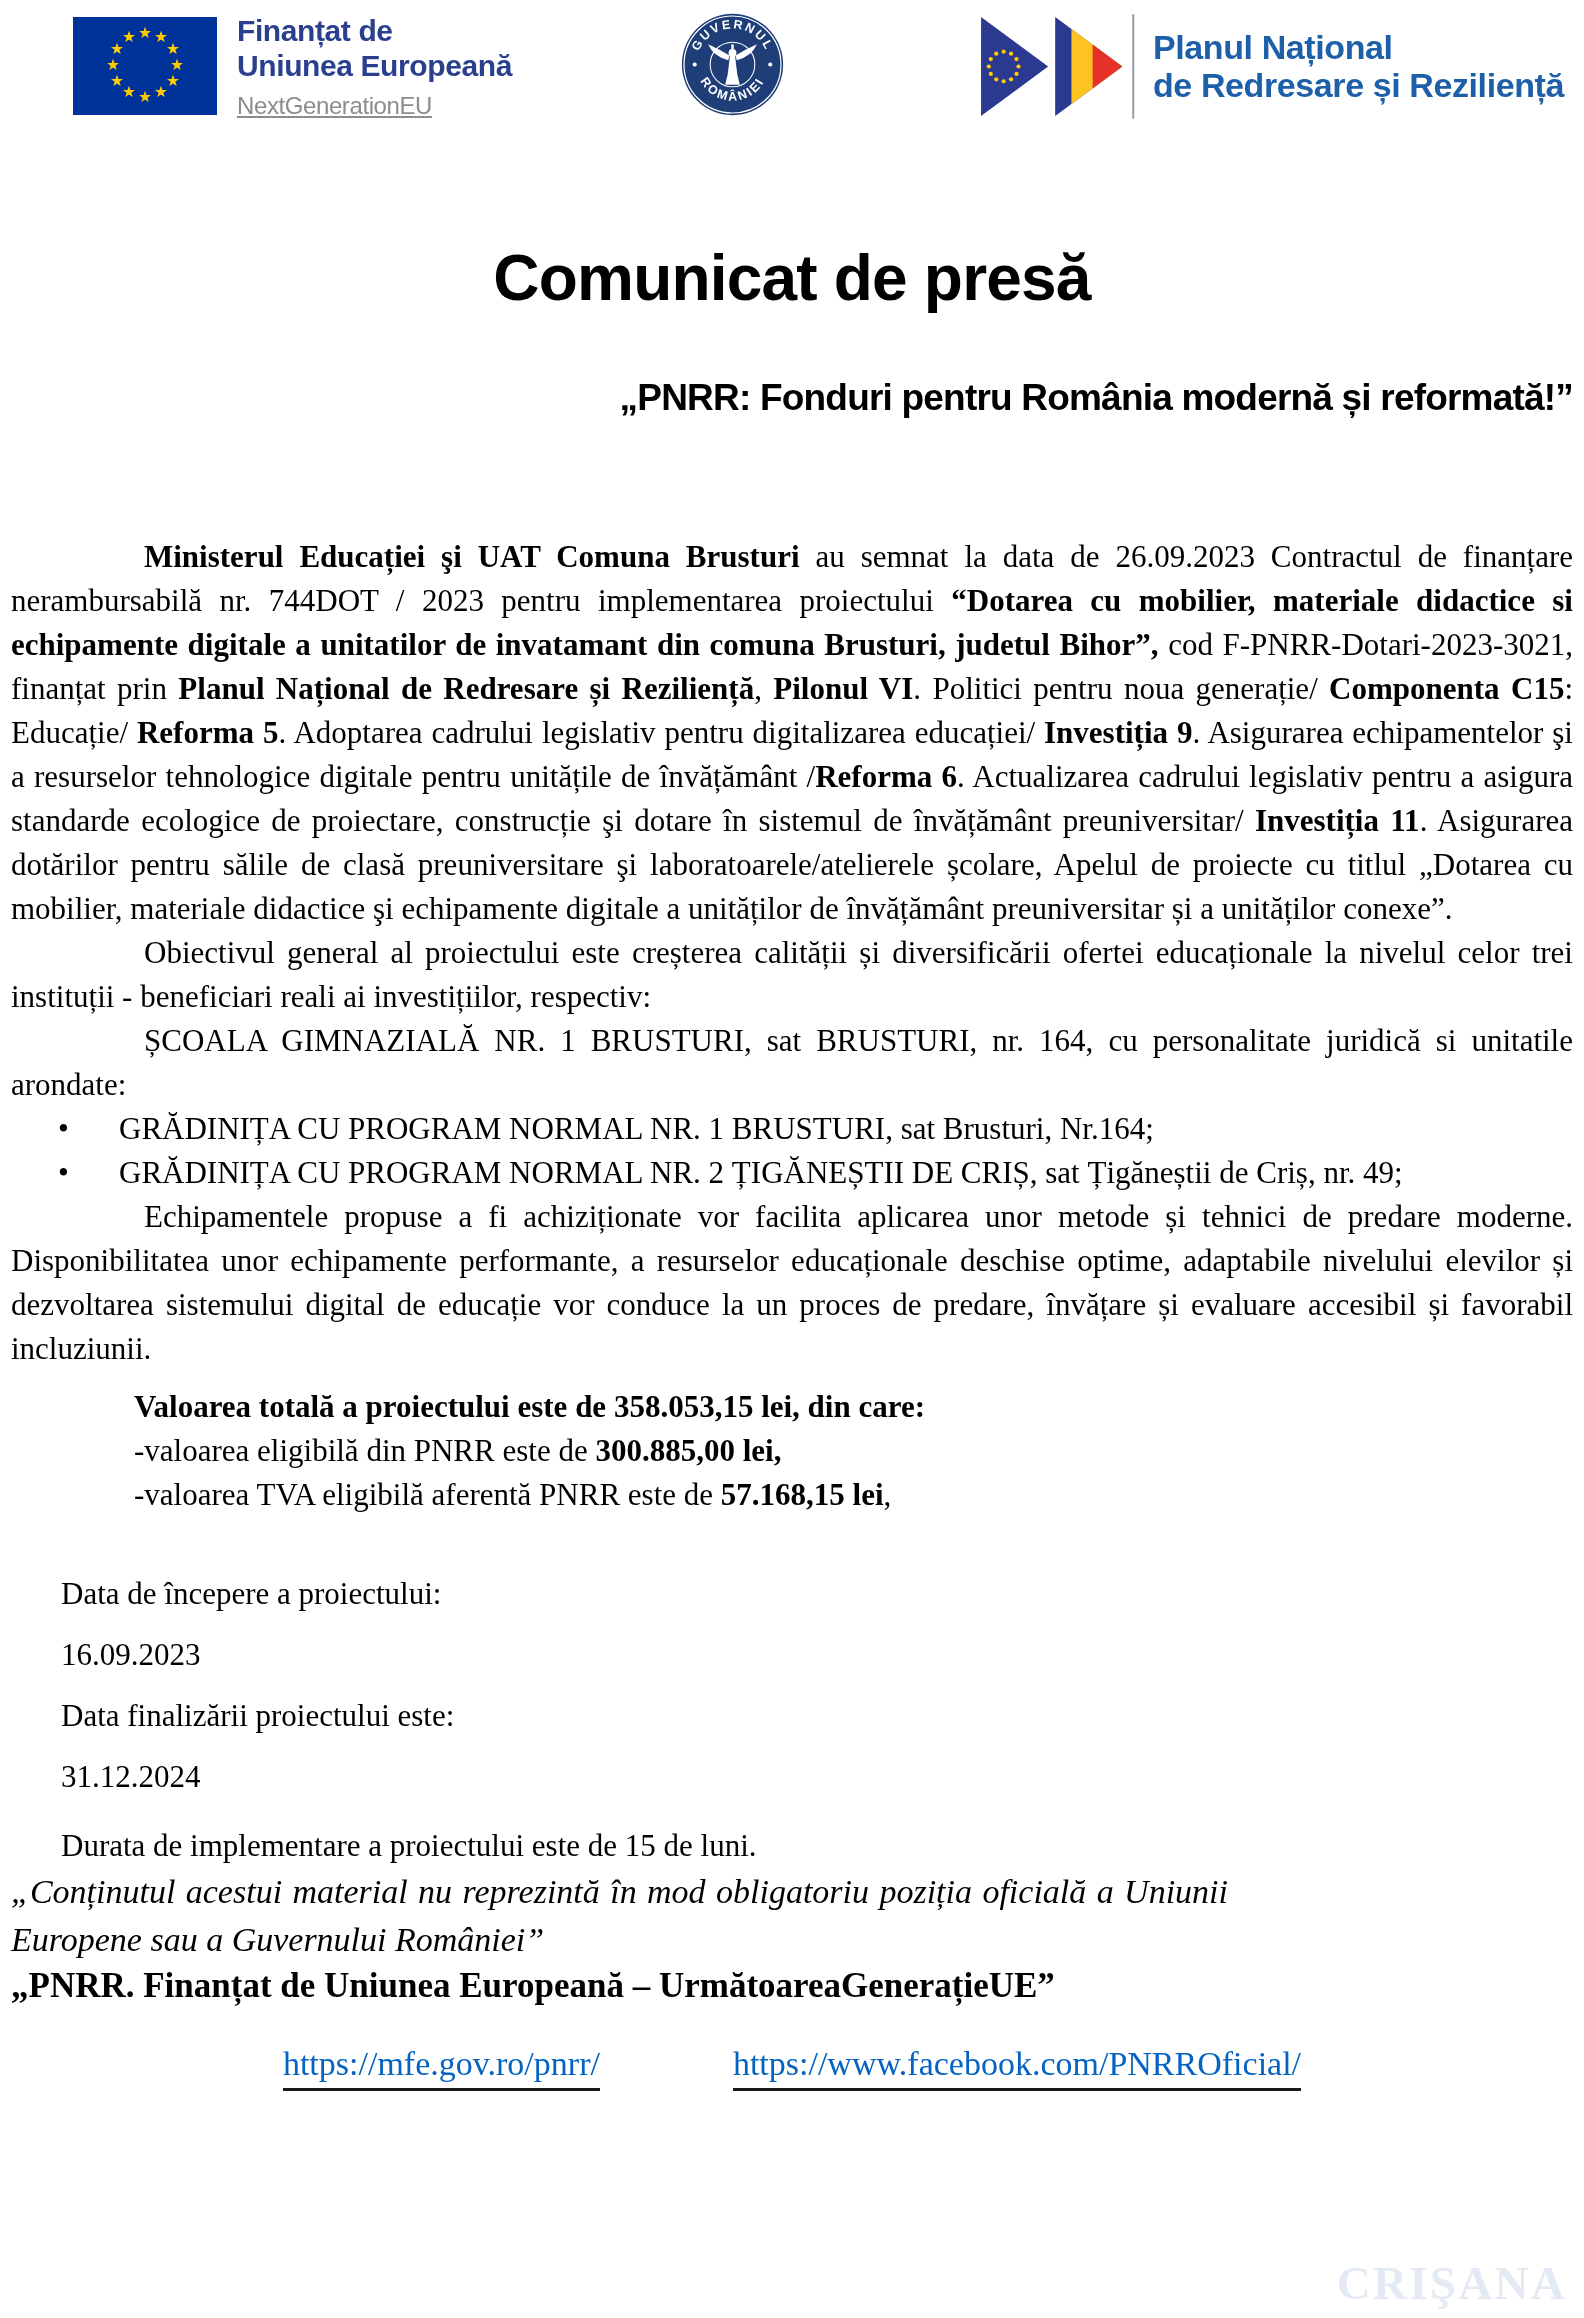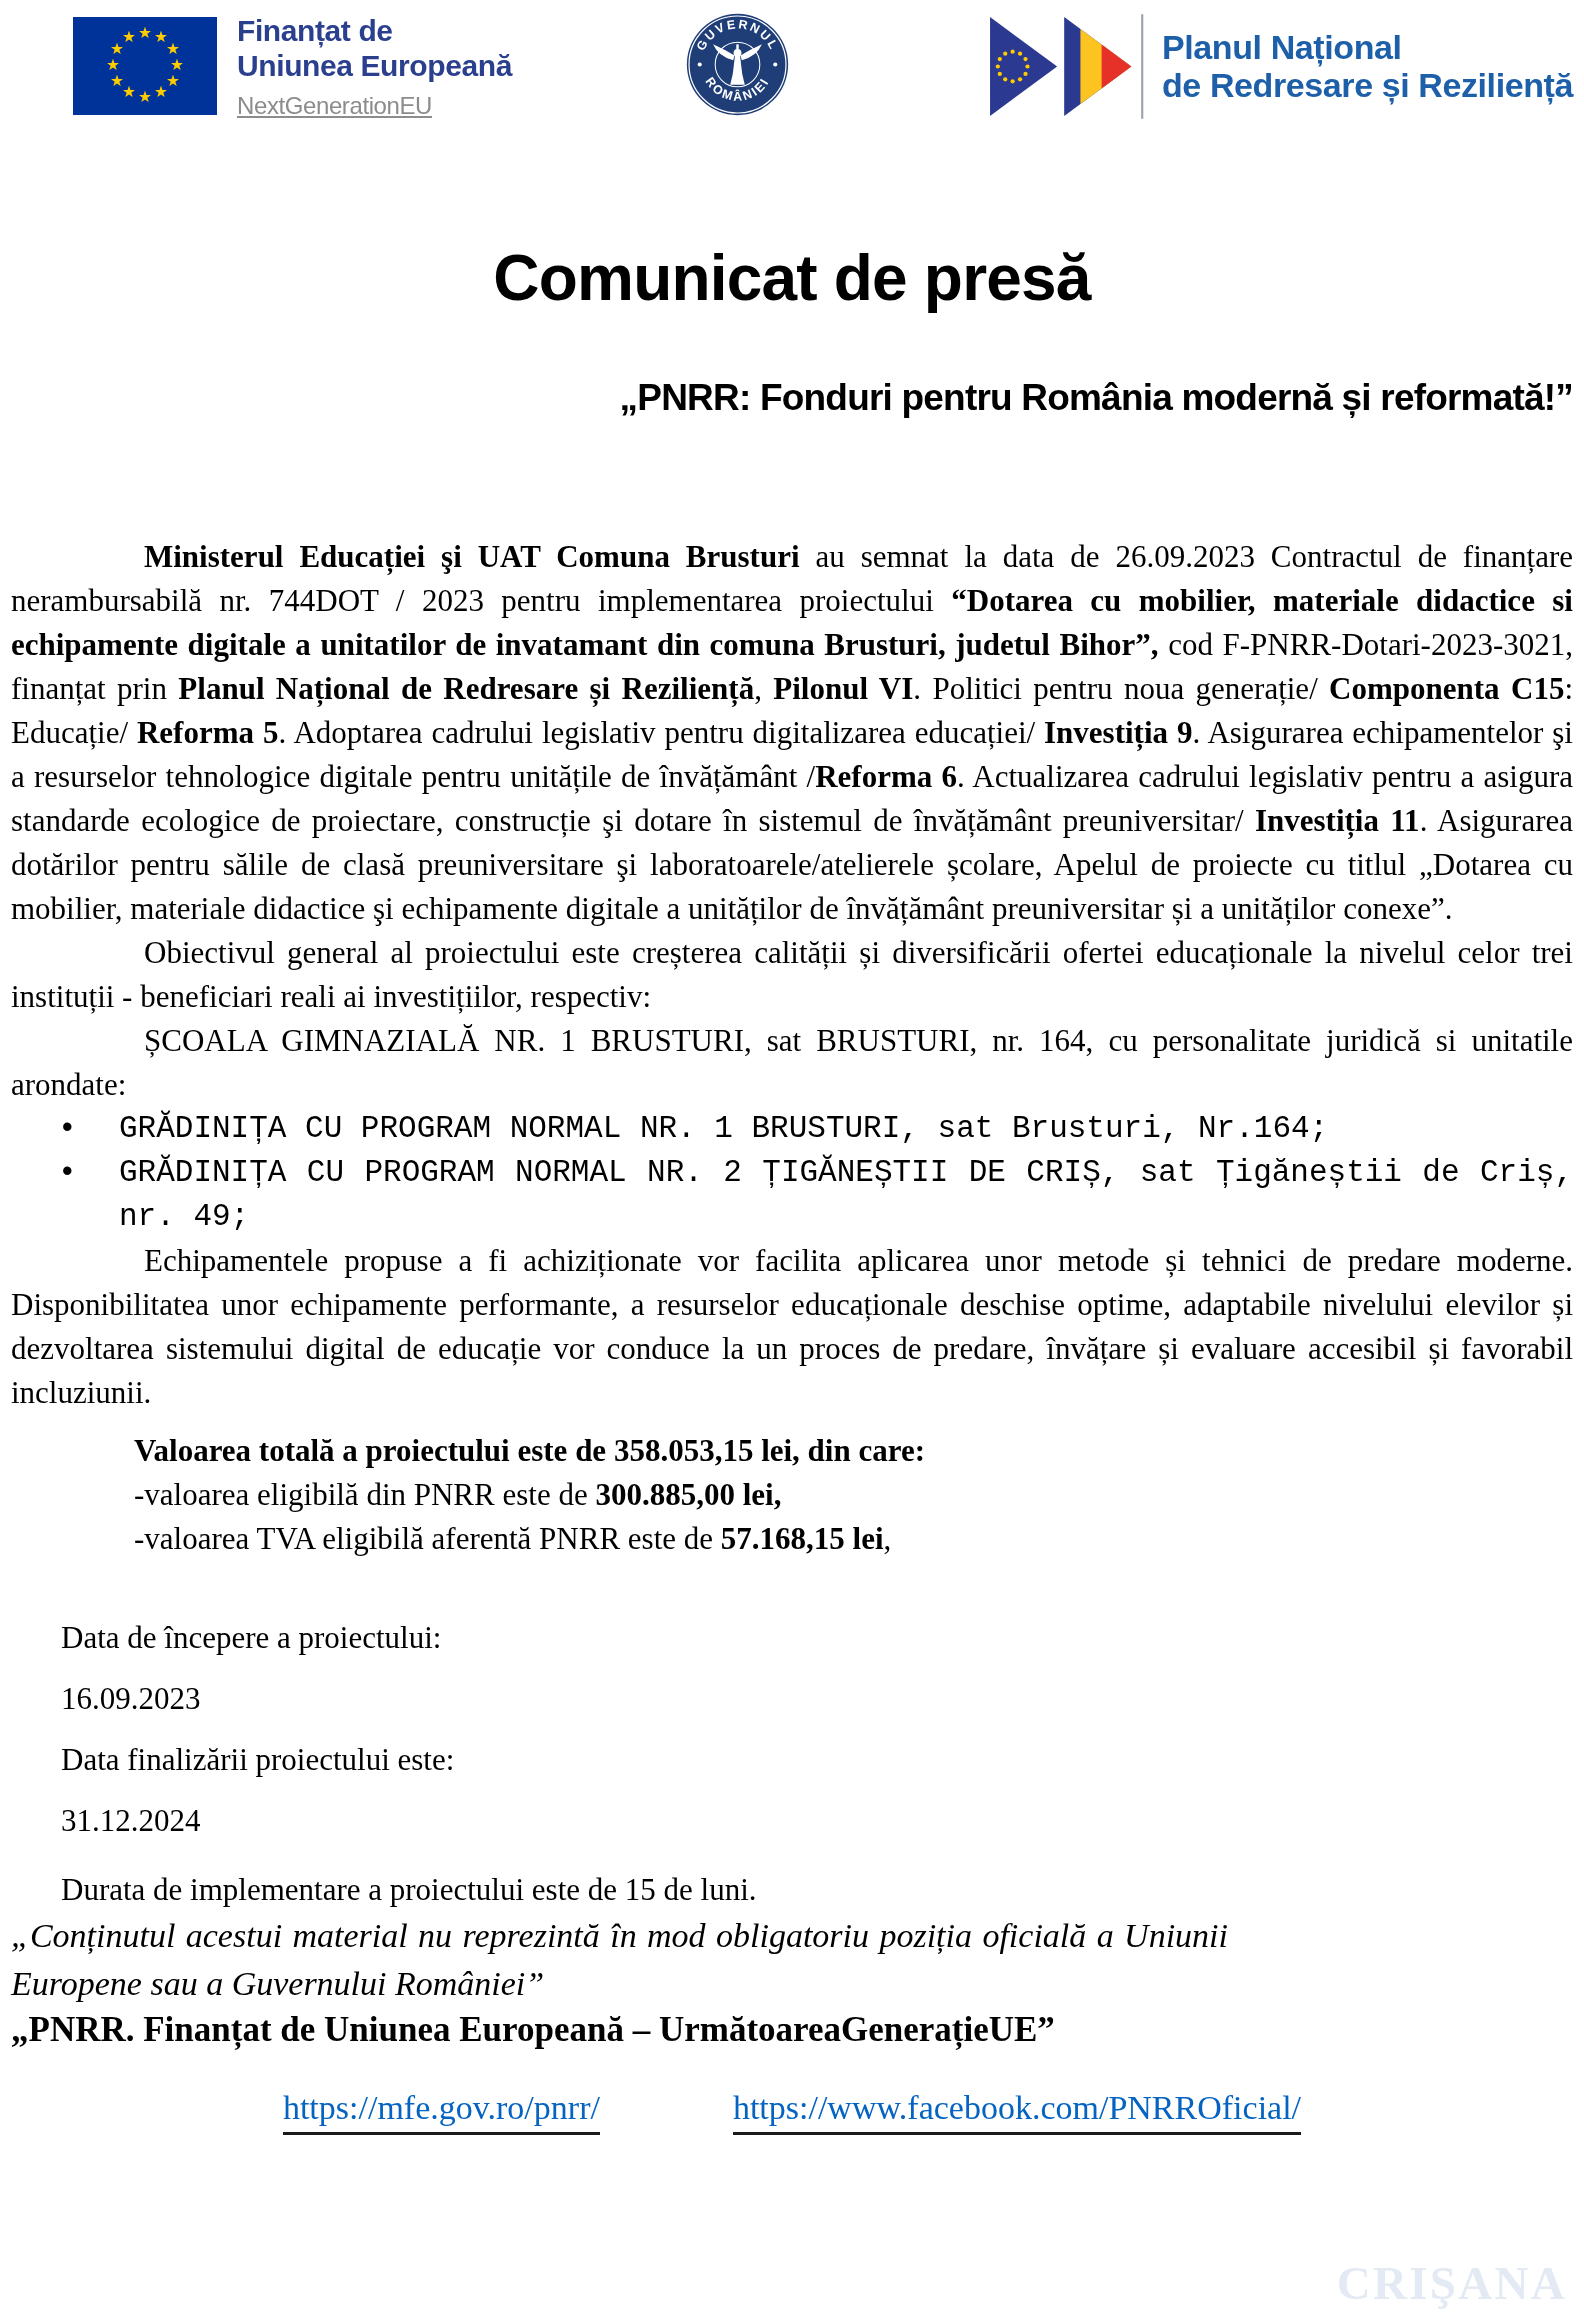--- a/index.html
+++ b/index.html
@@ -37,21 +37,21 @@
     font-size:30px;font-weight:bold;line-height:1.18;
     color:var(--eu-text-navy,#2B3F8F);letter-spacing:-0.4px;
   }
   .eu-text .l3{
     font-size:24px;color:var(--nextgen-gray,#8C8C8C);
     margin-top:7.8px;letter-spacing:-0.4px;text-decoration:underline;
   }
 
   .gov-seal{flex:0 0 auto;margin-left:auto;margin-right:auto;transform:translateX(-14px);}
 
-  .pnrr-logo{display:flex;align-items:center;flex:0 0 auto;margin-right:0;}
+  .pnrr-logo{display:flex;align-items:center;flex:0 0 auto;margin-right:9px;}
   .pnrr-text{margin-left:12.5px;font-family:"Liberation Sans", sans-serif;}
   .pnrr-text .l1,.pnrr-text .l2{
     font-size:34px;font-weight:bold;line-height:1.12;
     color:var(--pnrr-text-blue,#1D5FA9);letter-spacing:-0.4px;
   }
 
   
   h1.title{
     margin:116px 0 0 0;text-align:center;
     font-family:"Liberation Sans", sans-serif;
@@ -63,21 +63,21 @@
     font-size:37px;font-weight:bold;letter-spacing:-0.8px;
   }
 
   
   .body-text{font-size:31px;line-height:44px;}
   p.para{
     margin:0;text-align:justify;text-indent:133px;
   }
   p.first-para{margin-top:116px;}
   p.no-indent{text-indent:0;}
-  ul.unit-list{margin:0;padding:0;list-style:none;font-family:Liberation Mono, monospace;}
+  ul.unit-list{margin:0;padding:0;list-style:none;}
   ul.unit-list li{
     position:relative;margin-left:108px;text-align:justify;
   }
   ul.unit-list li::before{
     content:"•";position:absolute;left:-61px;top:0;
   }
   .equip{margin-top:22px;}
 
   .money{margin:14px 0 0 123px;}
   .money div{line-height:44px;}

